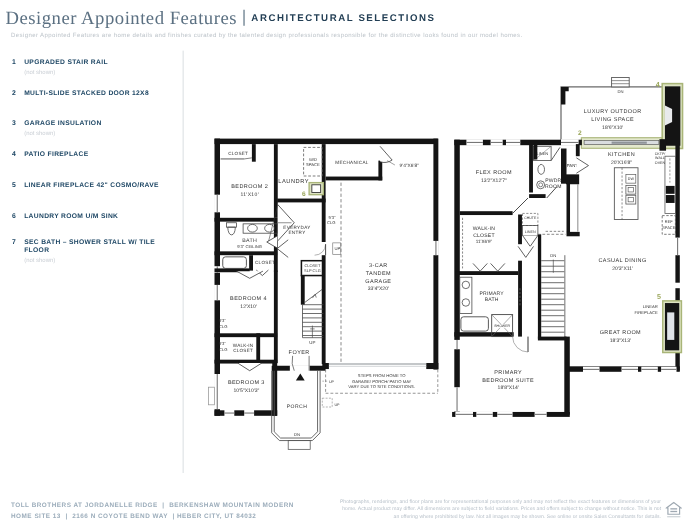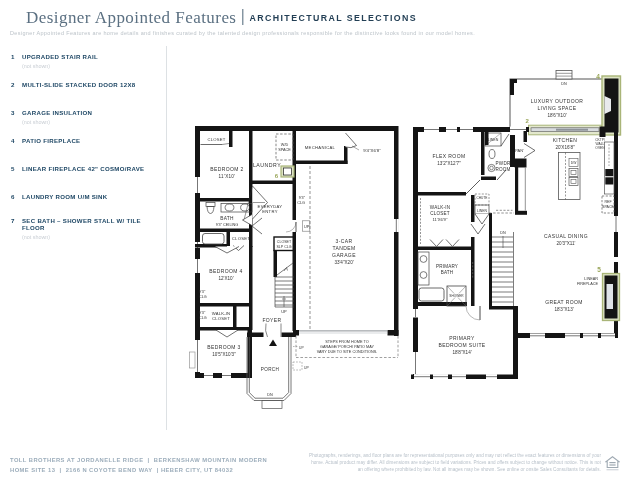--- a/index.html
+++ b/index.html
@@ -1,17 +1,17 @@
 <!DOCTYPE html>
 <html><head>
 <meta charset="utf-8">
 <style>
   html,body{margin:0;padding:0}
   body{width:629px;height:480px;position:relative;background:#fff;font-family:"Liberation Sans",sans-serif;overflow:hidden}
-  .hdr-serif{position:absolute;left:26px;top:7px;font-family:"Liberation Serif",serif;font-size:17px;font-weight:400;color:#5b7082;letter-spacing:0.45px;white-space:nowrap}
+  .hdr-serif{position:absolute;left:5px;top:7px;font-family:"Liberation Serif",serif;font-size:17px;font-weight:400;color:#5b7082;letter-spacing:0.45px;white-space:nowrap}
   .hdr-sans{font-family:"Liberation Sans",sans-serif;font-size:8.8px;font-weight:bold;color:#233f55;letter-spacing:1.4px;vertical-align:2.5px}
   .hdr-bar{color:#1c3a52;font-size:16px;font-weight:400;vertical-align:2px}
   .subtitle{position:absolute;left:10px;top:30px;font-size:5.5px;color:#bcc3c9;letter-spacing:0.35px;white-space:nowrap}
   .items{position:absolute;left:0;top:0}
   .it{position:absolute;width:160px}
   .it .n{position:absolute;left:11px;top:0;font-size:6.2px;font-weight:bold;color:#1d4664}
   .it .t{position:absolute;left:22px;top:0;width:137px;font-size:6.1px;font-weight:bold;color:#1d4664;letter-spacing:0.3px;line-height:7.2px}
   .it .ns{position:absolute;left:22px;font-size:5.4px;color:#c9ced4}
   .sep{position:absolute;left:166px;top:46px;width:1px;height:384px;background:#dde1e4}
   .foot-left{position:absolute;left:10px;top:455px;font-size:5.8px;font-weight:bold;color:#9cadbb;letter-spacing:0.45px;line-height:10px;white-space:nowrap}

